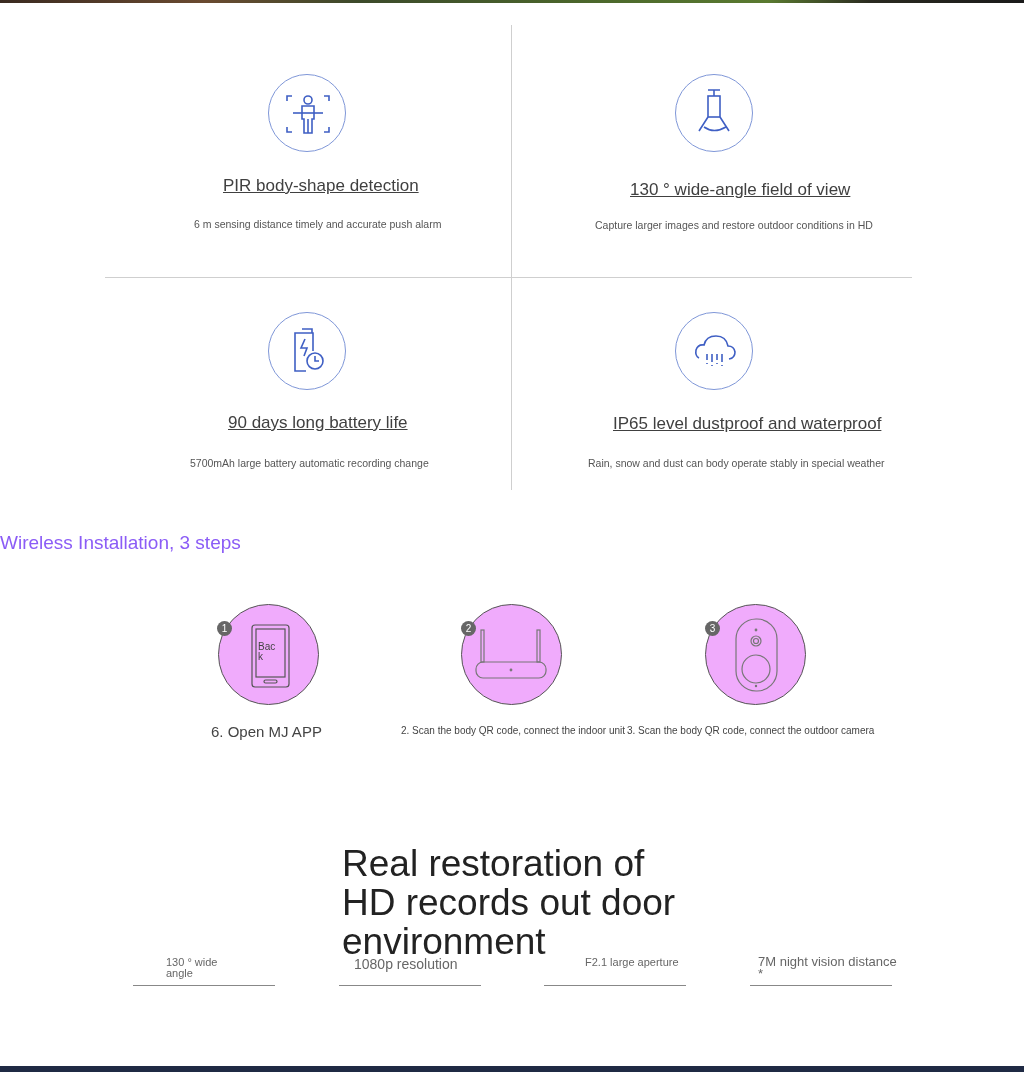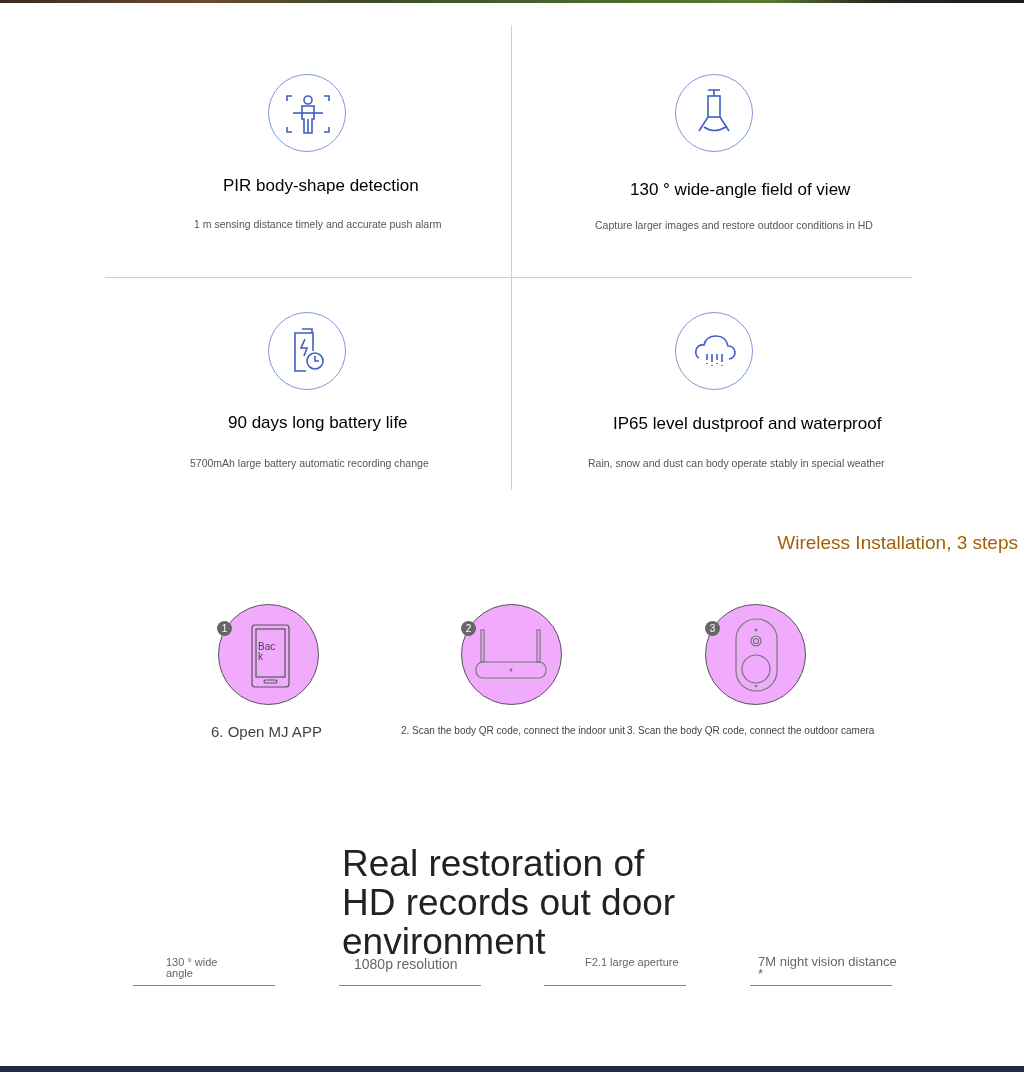--- a/index.html
+++ b/index.html
@@ -8,24 +8,24 @@
 
   .top-strip { position: absolute; left: 0; top: 0; width: 1024px; height: 3px;
     background: linear-gradient(90deg, #3a2a20 0%, #6a4a30 20%, #3c4a2a 35%, #4d6a2c 60%, #5a7a30 75%, #2a2a20 85%, #1a1a1a 100%); }
   .bottom-strip { position: absolute; left: 0; top: 1066px; width: 1024px; height: 6px; background: #1f2a44; }
 
   .vline { position: absolute; left: 511px; top: 25px; width: 1px; height: 465px; background: #cfcfcf; }
   .hline { position: absolute; left: 105px; top: 277px; width: 807px; height: 1px; background: #cfcfcf; }
 
   .feat-icon { position: absolute; width: 78px; height: 78px; border-radius: 50%; border: 1.5px solid #7f97d8; }
   .feat-icon svg { position: absolute; left: 0; top: 0; width: 78px; height: 78px; }
-  .feat-title { position: absolute; font-size: 17px; color: #000000; white-space: nowrap; }
+  .feat-title { position: absolute; font-size: 17px; color: #404040; white-space: nowrap; text-decoration: underline; }
   .feat-desc { position: absolute; font-size: 10.5px; color: #555; white-space: nowrap; }
 
-  .section-title { position: absolute; left: 0; width: 1018px; top: 532px; text-align: right; font-size: 19px; color: #a16207; }
+  .section-title { position: absolute; left: 0; width: 1018px; top: 532px; text-align: left; font-size: 19px; color: #8b5cf6; }
 
   .step-circle { position: absolute; width: 101px; height: 101px; border-radius: 50%; border: 1.5px solid #555; background: #f0abfc; }
   .step-circle svg { position: absolute; left: 0; top: 0; width: 101px; height: 101px; }
   .step-badge { position: absolute; width: 15px; height: 15px; border-radius: 50%; background: #666; color: #fff;
     font-size: 10px; line-height: 15px; text-align: center; }
   .step-label { position: absolute; white-space: nowrap; color: #444; }
 
   .headline { position: absolute; left: 342px; top: 844px; font-size: 37px; line-height: 39px; color: #222; width: 340px; }
 
   .spec { position: absolute; color: #666; }
@@ -43,21 +43,21 @@
   <div class="feat-icon" style="left:268px; top:74px;">
     <svg viewBox="0 0 78 78" fill="none" stroke="#3f5fc4" stroke-width="1.6">
       <path d="M18 26 v-5 h5 M55 21 h5 v5 M18 52 v5 h5 M55 57 h5 v-5"></path>
       <circle cx="39" cy="25" r="4"></circle>
       <path d="M33 31 h12 v13 h-2 v14 h-8 v-14 h-2 z"></path>
       <path d="M24 38 h30"></path>
       <path d="M39 44 v14"></path>
     </svg>
   </div>
   <div class="feat-title" style="left:223px; top:176px;">PIR body-shape detection</div>
-  <div class="feat-desc" style="left:194px; top:218px;">1 m sensing distance timely and accurate push alarm</div>
+  <div class="feat-desc" style="left:194px; top:218px;">6 m sensing distance timely and accurate push alarm</div>
 </div>
 
 <div>
   <div class="feat-icon" style="left:675px; top:74px;">
     <svg viewBox="0 0 78 78" fill="none" stroke="#3f5fc4" stroke-width="1.6">
       <path d="M32 15 h12 M38 15 v6"></path>
       <rect x="32" y="21" width="12" height="21"></rect>
       <path d="M32 42 l-9 14 M44 42 l9 14"></path>
       <path d="M28 52 q10 7 22 0"></path>
     </svg>

